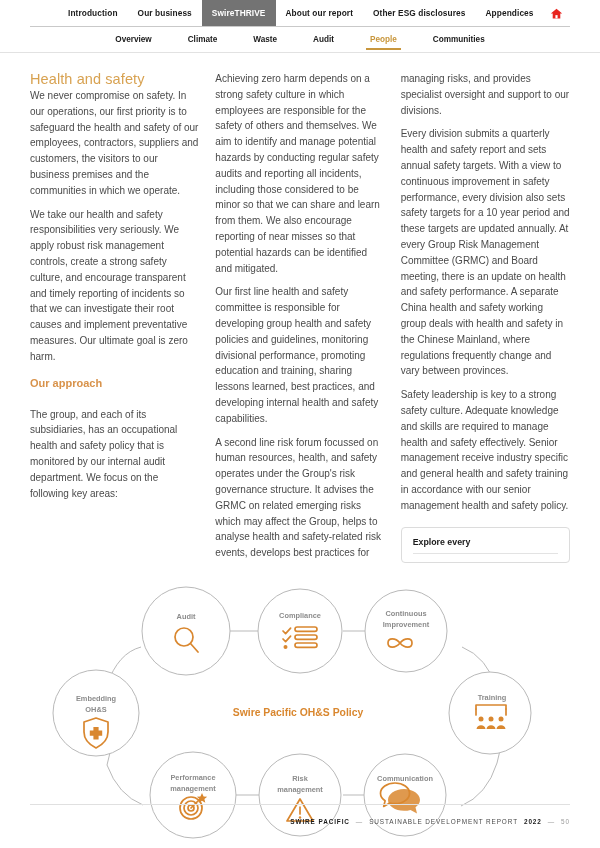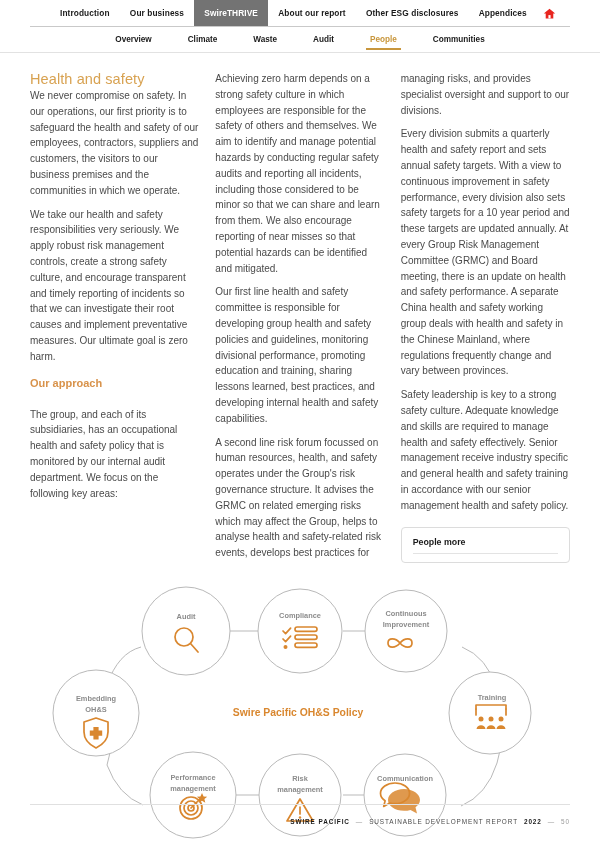--- a/index.html
+++ b/index.html
@@ -12,21 +12,21 @@
   }
   .page { position: relative; width: 600px; height: 848px; background:#fff; }
 
   
   .topnav {
     position: relative;
     height: 26px;
     display: flex;
     align-items: stretch;
     justify-content: flex-start;
-    padding: 0 16px;
+    padding: 0 24px;
   }
   .topnav-inner { display:flex; align-items:stretch; width:100%; justify-content:space-between; padding: 0 28px 0 34px;}
   .nav-item {
     font-size: 8.3px;
     font-weight: bold;
     color: #1a1a1a;
     letter-spacing: .1px;
     display: flex; align-items: center;
     padding: 0 10px;
     white-space: nowrap;
@@ -209,21 +209,21 @@
       <p class="body">Our first line health and safety committee is responsible for developing group health and safety policies and guidelines, monitoring divisional performance, promoting education and training, sharing lessons learned, best practices, and developing internal health and safety capabilities.</p>
       <p class="body">A second line risk forum focussed on human resources, health, and safety operates under the Group's risk governance structure. It advises the GRMC on related emerging risks which may affect the Group, helps to analyse health and safety-related risk events, develops best practices for</p>
     </div>
 
     <div class="col">
       <p class="body">managing risks, and provides specialist oversight and support to our divisions.</p>
       <p class="body">Every division submits a quarterly health and safety report and sets annual safety targets. With a view to continuous improvement in safety performance, every division also sets safety targets for a 10 year period and these targets are updated annually. At every Group Risk Management Committee (GRMC) and Board meeting, there is an update on health and safety performance. A separate China health and safety working group deals with health and safety in the Chinese Mainland, where regulations frequently change and vary between provinces.</p>
       <p class="body">Safety leadership is key to a strong safety culture. Adequate knowledge and skills are required to manage health and safety effectively. Senior management receive industry specific and general health and safety training in accordance with our senior management health and safety policy.</p>
 
       <div class="explore-box">
-        <div class="explore-title">People more</div>
+        <div class="explore-title">Explore every</div>
       </div>
     </div>
   </div>
 
   <div class="diagram-wrap">
     <svg class="diagram-svg" width="600" height="320" viewBox="0 0 600 320">
       <defs>
         <style>
           .ring { fill:#ffffff; stroke:#b9b9b9; stroke-width:1; }
           .conn { fill:none; stroke:#b9b9b9; stroke-width:1; }

